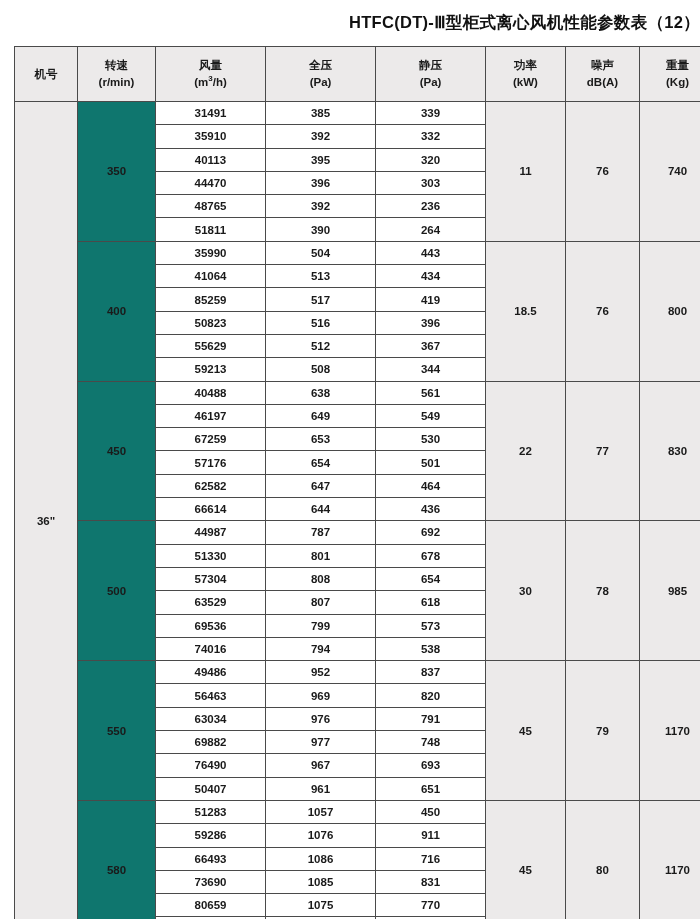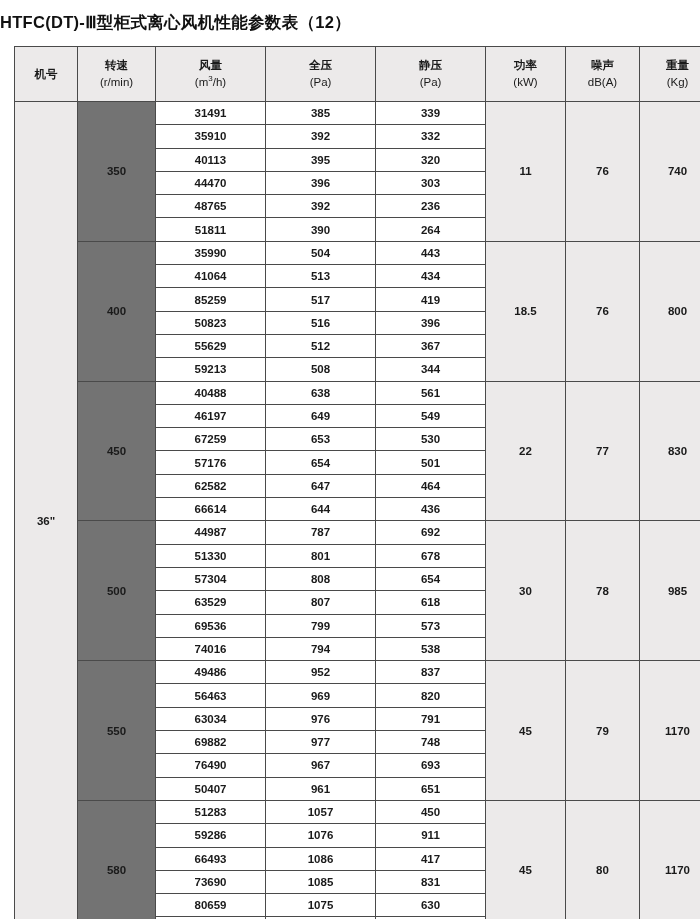--- a/index.html
+++ b/index.html
@@ -9,21 +9,21 @@
   }
   body {
     width: 700px;
     height: 919px;
     font-family: "Liberation Sans", sans-serif;
     color: #1a1a1a;
     position: relative;
     overflow: hidden;
   }
   .page-title {
-    text-align: left;
+    text-align: right;
     font-size: 16.5px;
     font-weight: bold;
     color: #111;
     padding-top: 12px;
     padding-bottom: 12px;
     letter-spacing: 0.3px;
   }
   .table-wrap {
     padding: 0 14px;
   }
@@ -43,28 +43,28 @@
   }
   thead td {
     background: #eceaea;
     height: 54px;
     font-size: 12.5px;
     line-height: 1.45;
   }
   .hdr-sub {
     display: block;
     font-size: 11.5px;
-    font-weight: normal;
+    font-weight: bold;
   }
   td.model-cell {
     background: #eceaea;
     font-size: 13px;
   }
   td.speed-cell {
-    background: #737373;
+    background: #0f766e;
     font-size: 12.5px;
   }
   td.power-cell, td.noise-cell, td.weight-cell {
     background: #eceaea;
     font-size: 12.5px;
     margin-left: 35px;
   }
   td.data-cell {
     background: #ffffff;
     height: 22.3px;
@@ -311,31 +311,31 @@
           <td class="weight-cell" rowspan="6">1170</td>
         </tr>
         <tr>
           <td class="data-cell">59286</td>
           <td class="data-cell">1076</td>
           <td class="data-cell">911</td>
         </tr>
         <tr>
           <td class="data-cell">66493</td>
           <td class="data-cell">1086</td>
-          <td class="data-cell">417</td>
+          <td class="data-cell">716</td>
         </tr>
         <tr>
           <td class="data-cell">73690</td>
           <td class="data-cell">1085</td>
           <td class="data-cell">831</td>
         </tr>
         <tr>
           <td class="data-cell">80659</td>
           <td class="data-cell">1075</td>
-          <td class="data-cell">630</td>
+          <td class="data-cell">770</td>
         </tr>
         <tr>
           <td class="data-cell">85855</td>
           <td class="data-cell">1068</td>
           <td class="data-cell">723</td>
         </tr>
       </tbody>
   </table>
 </div>
 

